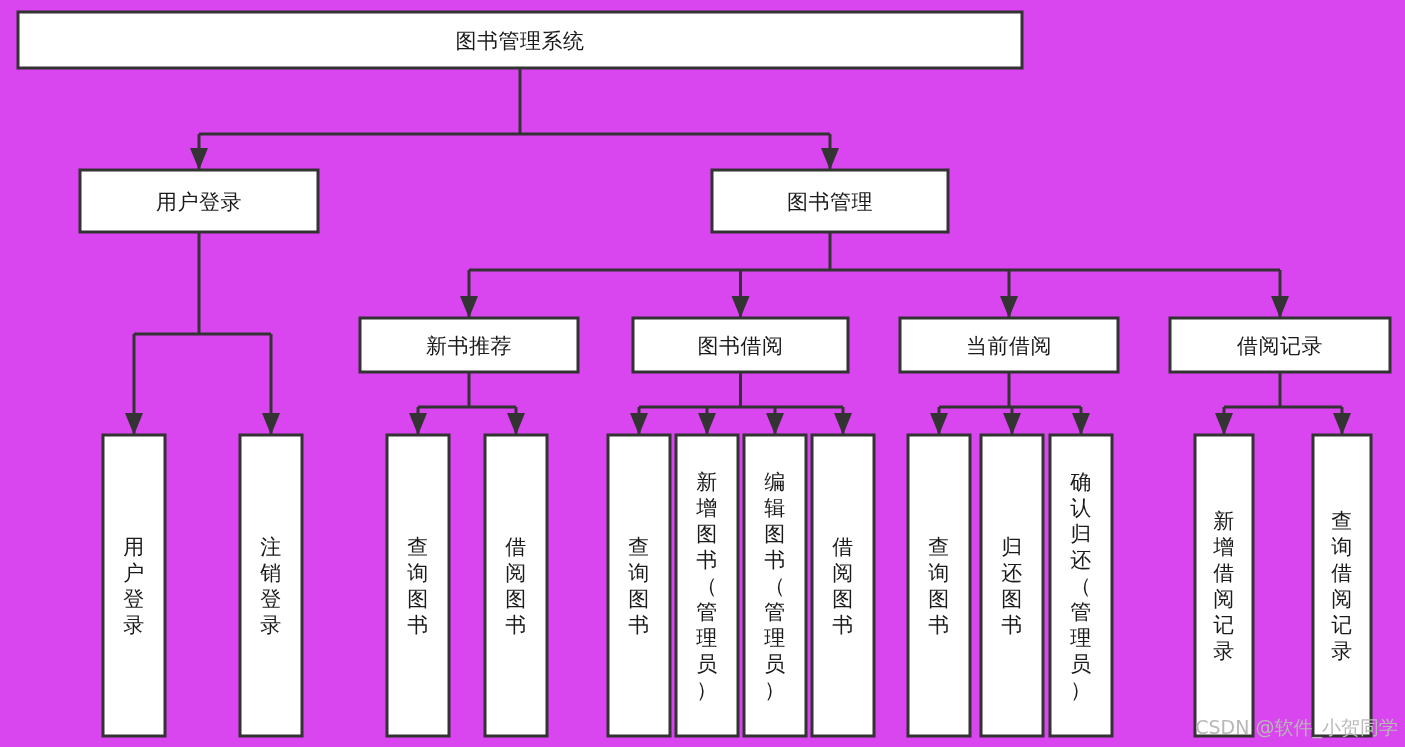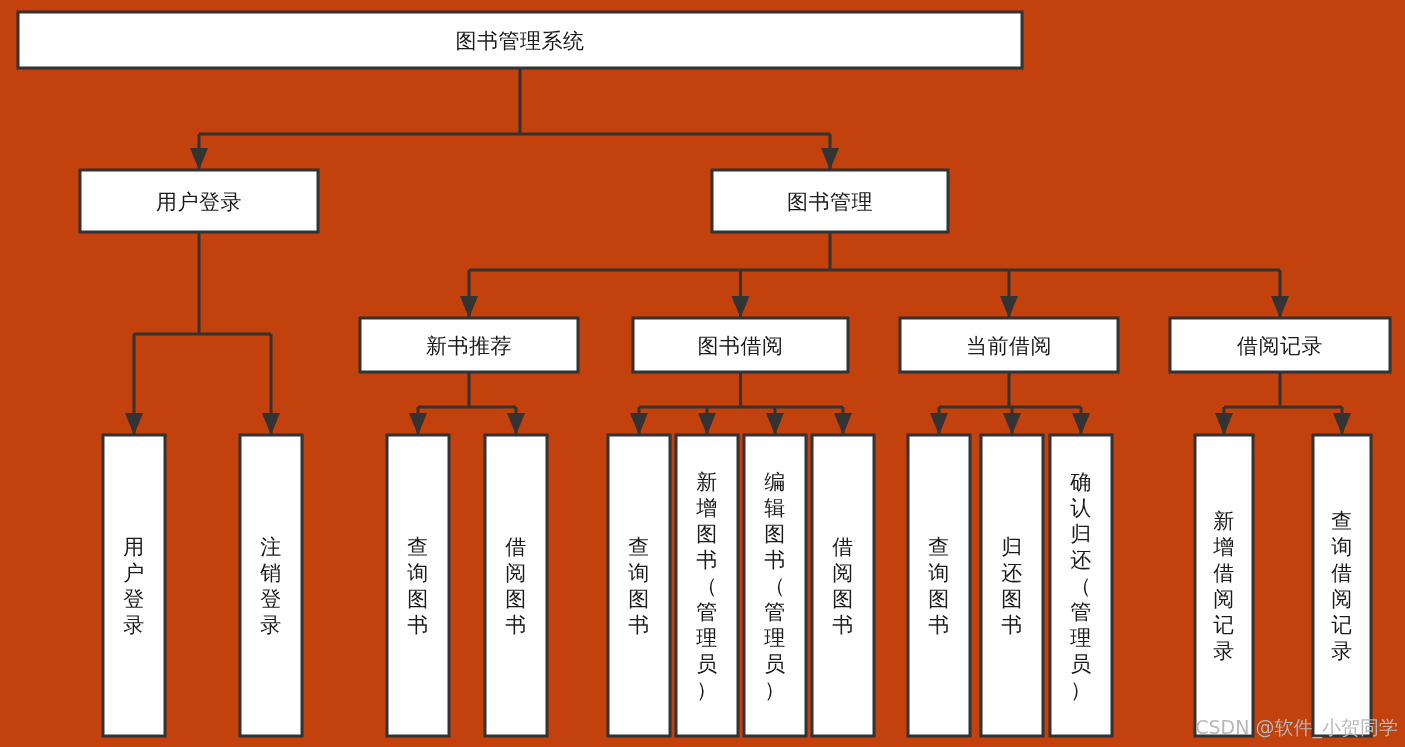--- a/index.html
+++ b/index.html
@@ -8,21 +8,21 @@
     padding: 0;
     background: #ffffff;
   }
   body {
     font-family: "DejaVu Sans", "Liberation Sans", sans-serif;
   }
   #diagram-root {
     position: relative;
     width: 1405px;
     height: 747px;
-    background: #c2410c;
+    background: #d946ef;
     overflow: hidden;
     text-align: right;
   }
   svg.diagram-canvas {
     position: absolute;
     top: 0;
     left: 0;
     width: 1405px;
     height: 747px;
     display: block;

